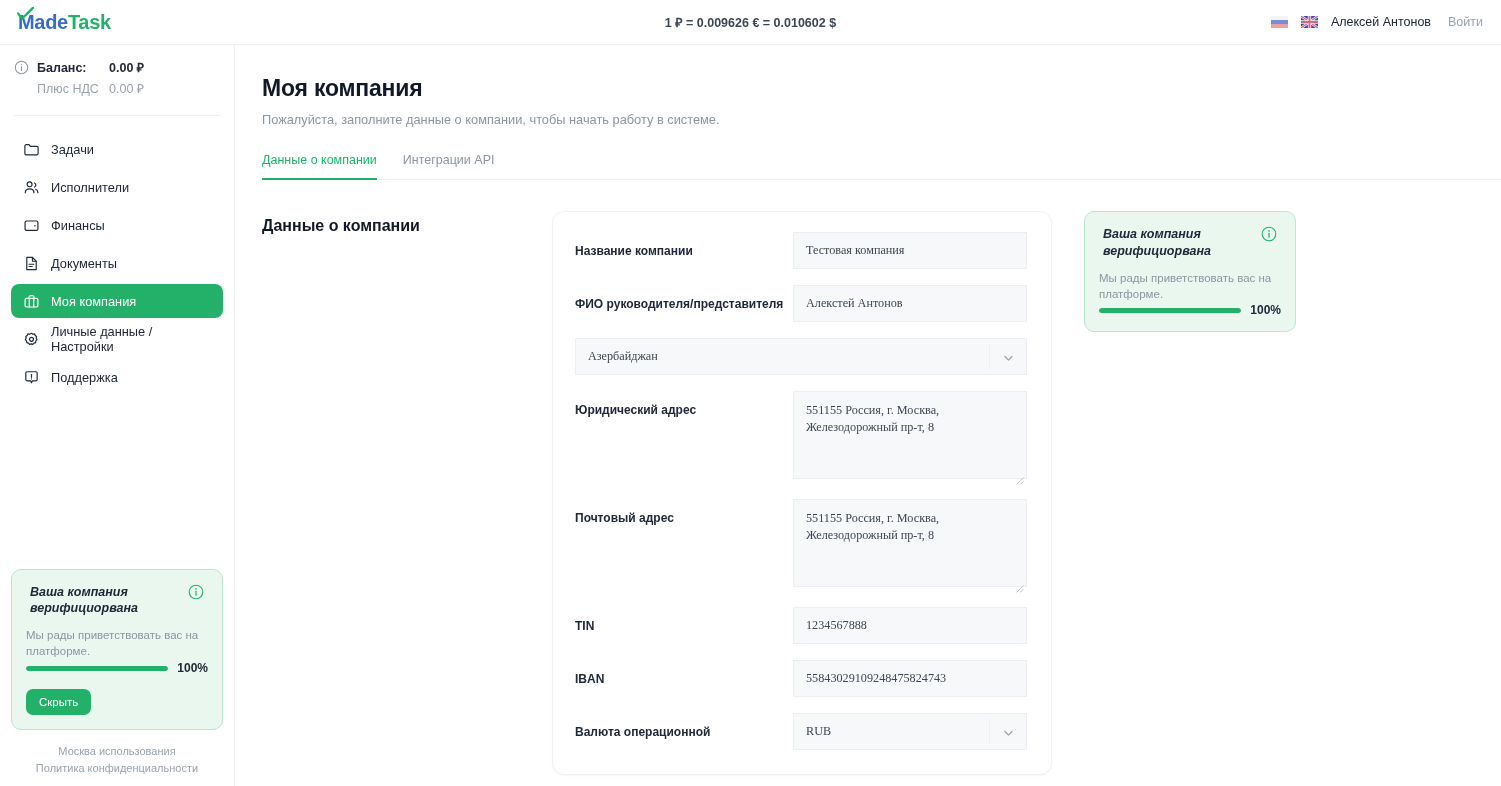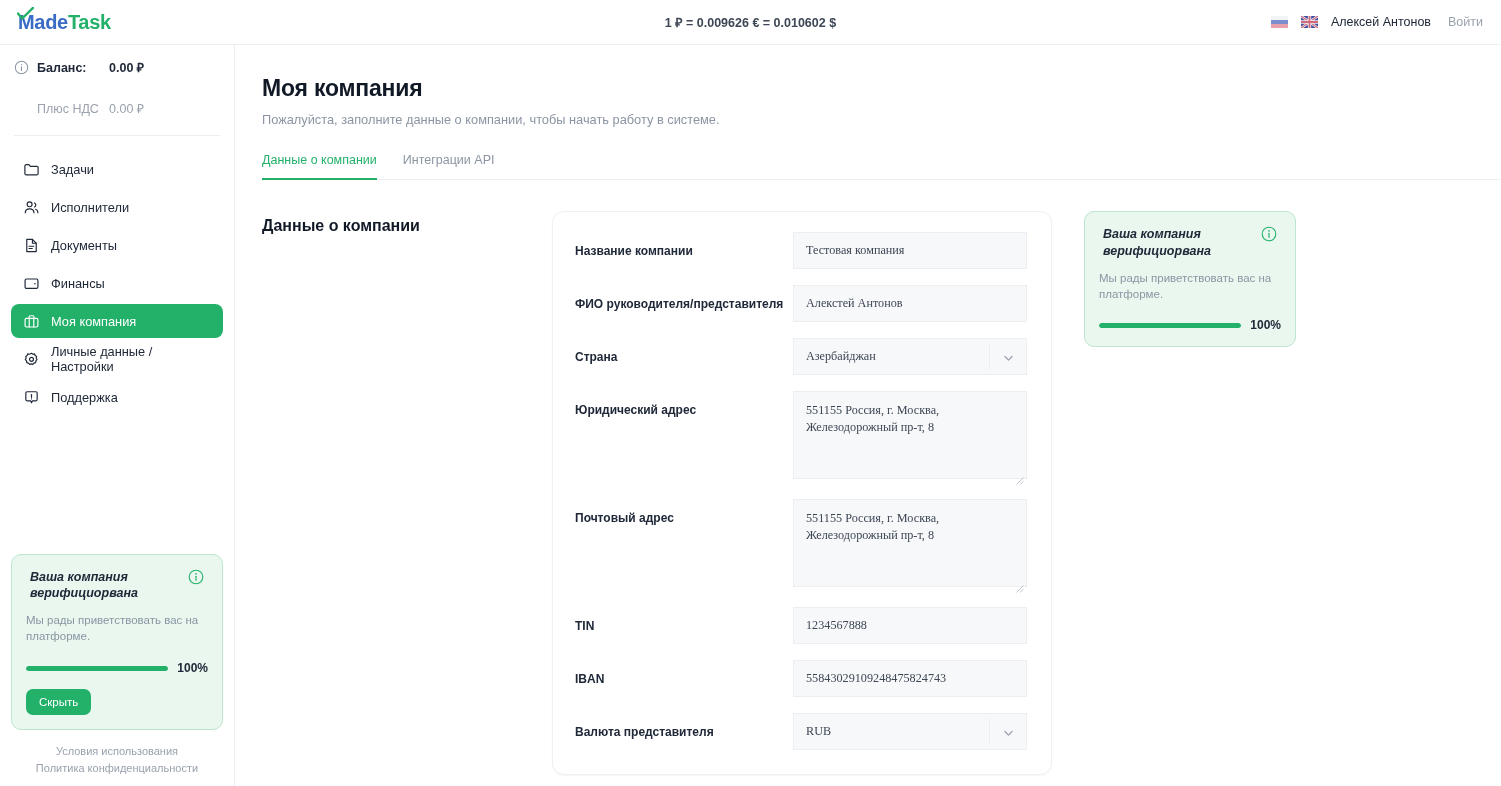--- a/index.html
+++ b/index.html
@@ -52,21 +52,21 @@
 
   
   .sidebar {
     width: 235px; min-width: 235px;
     border-right: 1px solid #eceef1;
     display: flex; flex-direction: column;
     background: #fff; position: relative;
   }
   .balance { padding: 14px 16px 12px 14px; }
   .balance-row { display: flex; align-items: center; font-size: 12.5px; }
-  .balance-row + .balance-row { margin-top: 24px; }
+  .balance-row + .balance-row { margin-top: 4px; }
   .bal-icon { width: 15px; height: 15px; margin-right: 8px; flex: 0 0 15px; }
   .bal-label { font-weight: 700; color: #202939; width: 72px; }
   .bal-label.muted { font-weight: 400; color: #9aa2ae; }
   .bal-value { font-weight: 700; color: #202939; }
   .bal-value.muted { font-weight: 400; color: #9aa2ae; }
   .bal-spacer { width: 23px; flex: 0 0 23px; }
   .divider { height: 1px; background: #eceef1; margin: 6px 14px 0 14px; }
 
   .nav { padding: 16px 11px 0 11px; }
   .nav-item {
@@ -81,21 +81,21 @@
 
   .verify-card {
     position: absolute; left: 11px; bottom: 56px; width: 212px;
     background: #e9f7ef; border: 1px solid #bde6ce; border-radius: 10px;
     padding: 14px 14px 14px 14px;
   }
   .vc-head { display: flex; align-items: flex-start; justify-content: center; gap: 8px; font-style: italic; }
   .vc-title { font-size: 12.5px; font-weight: 700; color: #202939; line-height: 1.35; max-width: 150px; }
   .vc-info { width: 16px; height: 16px; flex: 0 0 16px; cursor: pointer; }
   .vc-text { font-size: 11.5px; color: #8b95a3; line-height: 1.38; margin-top: 11px; }
-  .vc-progress-row { display: flex; align-items: center; gap: 9px; margin-top: 16px; text-align: center; }
+  .vc-progress-row { display: flex; align-items: center; gap: 9px; margin-top: 1px; text-align: center; }
   .vc-bar { flex: 1; height: 5px; background: #cdeadb; border-radius: 3px; overflow: hidden; }
   .vc-bar-fill { height: 100%; background: #23b16a; border-radius: 3px; }
   .vc-pct { font-size: 12px; font-weight: 700; color: #202939; }
   .vc-btn {
     margin-top: 14px; background: #23b16a; color: #fff; border: none;
     border-radius: 7px; font-size: 11.5px; padding: 7px 13px;
     cursor: pointer; font-family: inherit;
   }
 
   .side-footer {
@@ -247,36 +247,36 @@
               <path d="M2.4 14.6c0-2.6 2.1-4.2 4.6-4.2s4.6 1.6 4.6 4.2"></path>
               <path d="M12.2 4.2a2.4 2.4 0 0 1 0 4.3M13.4 10.9c1.4.5 2.4 1.8 2.4 3.6"></path>
             </svg>
           </span>
           <span>Исполнители</span>
         </a>
 
         <a class="nav-item">
           <span class="ico">
             <svg viewBox="0 0 18 18" width="17" height="17" fill="none" stroke="#202939" stroke-width="1.25" stroke-linecap="round" stroke-linejoin="round">
+              <rect x="2.2" y="4.2" width="13.6" height="10" rx="1.6"></rect>
+              <circle cx="12.6" cy="9.2" r="0.85" fill="#202939" stroke="none"></circle>
+            </svg>
+          </span>
+          <span>Финансы</span>
+        </a>
+
+        <a class="nav-item">
+          <span class="ico">
+            <svg viewBox="0 0 18 18" width="17" height="17" fill="none" stroke="#202939" stroke-width="1.25" stroke-linecap="round" stroke-linejoin="round">
               <path d="M4 2.6h6l4 4v8.8H4z"></path>
               <path d="M10 2.6v4h4"></path>
               <path d="M6.4 9.8h5M6.4 12.2h3.4"></path>
             </svg>
           </span>
           <span>Документы</span>
-        </a>
-
-        <a class="nav-item">
-          <span class="ico">
-            <svg viewBox="0 0 18 18" width="17" height="17" fill="none" stroke="#202939" stroke-width="1.25" stroke-linecap="round" stroke-linejoin="round">
-              <rect x="2.2" y="4.2" width="13.6" height="10" rx="1.6"></rect>
-              <circle cx="12.6" cy="9.2" r="0.85" fill="#202939" stroke="none"></circle>
-            </svg>
-          </span>
-          <span>Финансы</span>
         </a>
 
         <a class="nav-item active">
           <span class="ico">
             <svg viewBox="0 0 18 18" width="17" height="17" fill="none" stroke="#ffffff" stroke-width="1.25" stroke-linecap="round" stroke-linejoin="round">
               <rect x="2.2" y="5.6" width="13.6" height="9.2" rx="1.5"></rect>
               <path d="M6.4 5.6V4.2a1.3 1.3 0 0 1 1.3-1.3h2.6a1.3 1.3 0 0 1 1.3 1.3v1.4"></path>
               <path d="M6.6 5.8v9M11.4 5.8v9"></path>
             </svg>
           </span>
@@ -320,21 +320,21 @@
         <div class="vc-progress-row">
           <div class="vc-bar">
             <div class="vc-bar-fill" id="sidebar-progress" style="width: 100%;"></div>
           </div>
           <span class="vc-pct">100%</span>
         </div>
         <button class="vc-btn">Скрыть</button>
       </div>
 
       <div class="side-footer">
-        <a>Условия использования</a>
+        <a>Москва использования</a>
         <a>Политика конфиденциальности</a>
       </div>
     </div>
 
     <div class="main">
       <div class="page-title">Моя компания</div>
       <div class="page-sub">Пожалуйста, заполните данные о компании, чтобы начать работу в системе.</div>
 
       <div class="tabs">
         <div class="tab active">Данные о компании</div>
@@ -354,21 +354,20 @@
           </div>
 
           <div class="field">
             <div class="field-label">ФИО руководителя/представителя</div>
             <div class="ctrl">
               <input class="input" value="Алекстей Антонов" style="">
             </div>
           </div>
 
           <div class="field">
-            <div class="field-label">Страна</div>
             <div class="ctrl select-wrap">
               <input class="input" readonly="" value="Азербайджан" style="">
               <span class="sel-divider"></span>
               <span class="chev">
                 <svg viewBox="0 0 13 13" width="13" height="13" fill="none">
                   <path d="M3 5 L6.5 8.6 L10 5" stroke="#9aa2ae" stroke-width="1.3" stroke-linecap="round" stroke-linejoin="round"></path>
                 </svg>
               </span>
             </div>
           </div>
@@ -406,21 +405,21 @@
           </div>
 
           <div class="field">
             <div class="field-label">IBAN</div>
             <div class="ctrl">
               <input class="input" value="55843029109248475824743" style="">
             </div>
           </div>
 
           <div class="field">
-            <div class="field-label">Валюта представителя</div>
+            <div class="field-label">Валюта операционной</div>
             <div class="ctrl select-wrap">
               <input class="input" readonly="" value="RUB" style="">
               <span class="sel-divider"></span>
               <span class="chev">
                 <svg viewBox="0 0 13 13" width="13" height="13" fill="none">
                   <path d="M3 5 L6.5 8.6 L10 5" stroke="#9aa2ae" stroke-width="1.3" stroke-linecap="round" stroke-linejoin="round"></path>
                 </svg>
               </span>
             </div>
           </div>

